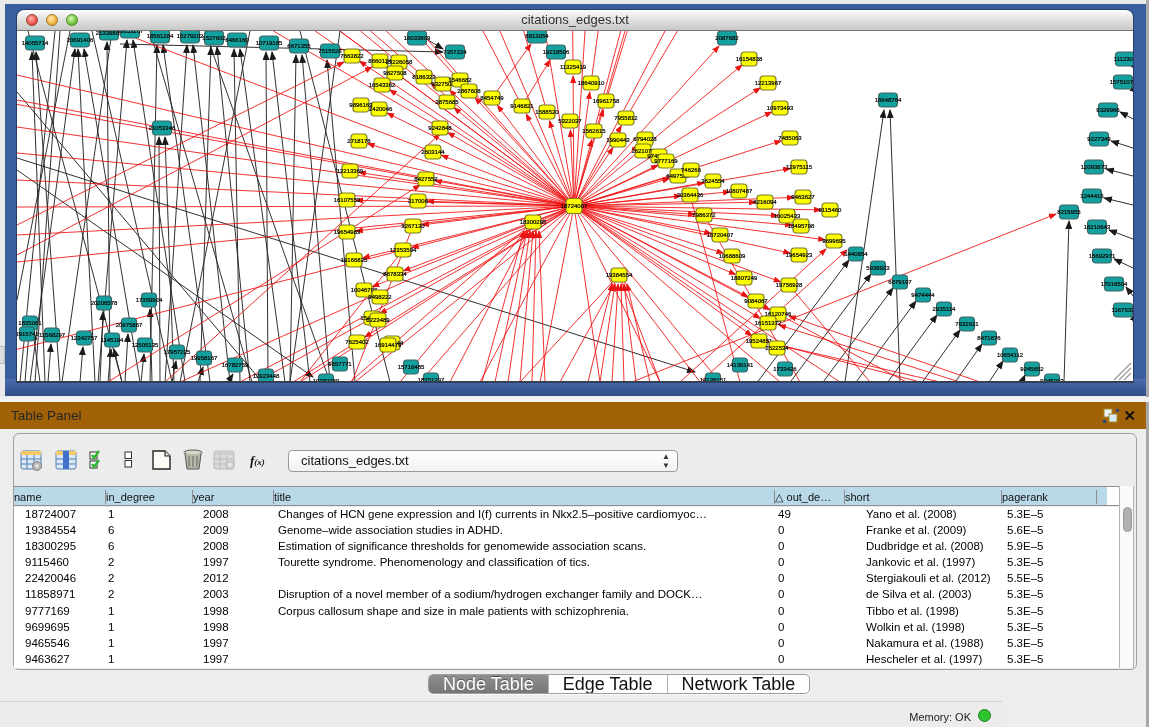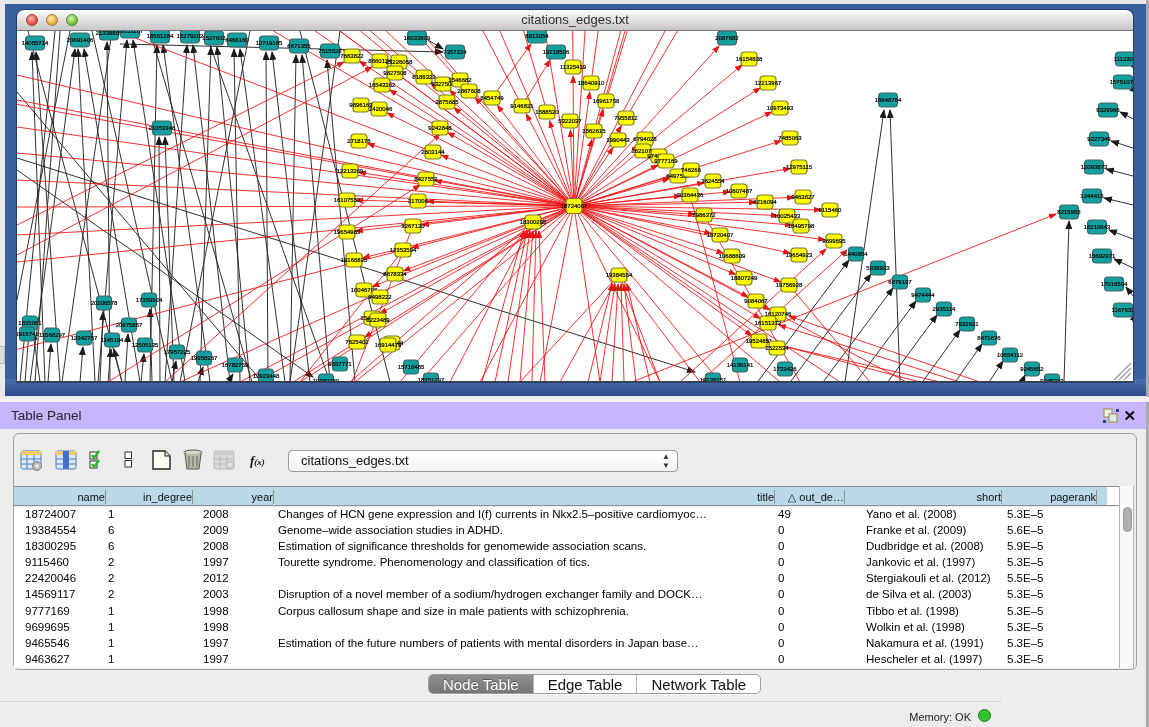--- a/index.html
+++ b/index.html
@@ -13,44 +13,44 @@
   box-shadow:0 0 0 1px rgba(0,0,0,.35)}
 #titlebar{left:17px;top:10px;width:1116px;height:21px;border-radius:7px 7px 0 0;
   background:linear-gradient(#fdfdfd,#e3e3e3 45%,#c8c8c8);border-bottom:1px solid #777}
 #title{width:100%;text-align:center;font-size:13px;color:#303030;line-height:20px}
 .tl{top:14px;width:12px;height:12px;border-radius:50%}
 #tlr{left:26px;background:radial-gradient(circle at 4px 3.5px,#ffb3ad,#ec5b52 55%,#b33a30);border:.5px solid #9d3b33}
 #tly{left:46px;background:radial-gradient(circle at 4px 3.5px,#ffe9b3,#f0b842 55%,#c08b28);border:.5px solid #9d7b2d}
 #tlg{left:66px;background:radial-gradient(circle at 4px 3.5px,#d6f5b3,#79c943 55%,#4f9627);border:.5px solid #57882c}
 #divider{left:0;top:397px;width:1149px;height:5px;background:#f2f2f2}
 #panel{left:0;top:402px;width:1146px;height:325px;background:#ededed}
-#phead{left:0;top:402px;width:1146px;height:27px;background:#c4b5fd}
+#phead{left:0;top:402px;width:1146px;height:27px;background:#a16207}
 #phead span{position:absolute;left:11px;top:6px;font-size:13.5px;color:#262626}
 #pcontainer{left:13px;top:433px;width:1124px;height:237px;background:#ececec;
   border:1px solid #9f9f9f;border-radius:6px}
 #dropdown{left:288px;top:450px;width:390px;height:22px;background:linear-gradient(#fff,#f2f2f2);
   border:1px solid #9a9a9a;border-radius:4px;font-size:13px;color:#111;
   line-height:20px;padding-left:12px}
 #ddarrow{left:658px;top:451px;width:16px;height:22px;
   font-size:8px;color:#333;text-align:center;line-height:8.6px;padding-top:2px;letter-spacing:0}
 #thead{left:14px;top:486px;width:1105px;height:20px;background:#fff;
   border-top:1px solid #8e8e8e;border-bottom:1px solid #8e8e8e;font-size:11px;color:#111}
 #theadblue{position:absolute;left:0;top:0;width:1093px;height:18px;background:#b9d9e9}
 #thead span{position:absolute;top:3px;border-left:1px solid #8e8e8e;height:14px;padding-top:1px;
-  text-align:right}
+  text-align:left}
 #tbl{left:14px;top:507px;width:1105px;height:161px;background:#fff;font-size:11.5px;color:#000}
 .tr{position:relative;height:16.1px;white-space:nowrap}
 .tr span{position:absolute;top:1px;overflow:hidden}
 .c0{left:11px;width:80px}.c1{left:94px;width:86px}.c2{left:189px;width:70px}
 .c3{left:264px;width:496px}.c4{left:764px;width:66px}.c5{left:852px;width:152px}
 .c6{left:993px;width:95px}
 #vscroll{left:1119px;top:486px;width:15px;height:182px;background:#fafafa;border-left:1px solid #b5b5b5;border-right:1px solid #b5b5b5}
 #vthumb{left:1123px;top:507px;width:9px;height:25px;background:#b0b0b0;border:1px solid #989898;border-radius:5px}
 #tabs{left:428px;top:674px;height:20px;border-radius:5px;border:1px solid #9e9e9e;
-  background:#fff;display:flex;font-size:15px;overflow:hidden;
+  background:#fff;display:flex;font-size:18px;overflow:hidden;
   box-shadow:0 1px 0 rgba(255,255,255,.8)}
 #tabs div{padding:0 14px;line-height:19px;color:#111}
 #tabs .sel{background:linear-gradient(#8f8f8f,#767676);color:#fff;text-shadow:0 -1px 0 #555}
 #tabs div+div{border-left:1px solid #b5b5b5}
 #status{left:0;top:701px;width:1002px;height:26px;background:#ececec;border-top:1px solid #d5d5d5}
 #mem{position:absolute;right:31px;top:9px;font-size:11px;color:#222}
 #memdot{position:absolute;right:11px;top:7px;width:13px;height:13px;border-radius:50%;
   background:#2fc52f;border:1px solid #1d7a1d}
 svg .re{stroke:#f20d0d;stroke-width:.85}
 svg .be{stroke:#262626;stroke-width:.95}
@@ -693,21 +693,21 @@
     </div>
 <div class="tr">
       <span class="c0">22420046</span>
       <span class="c1">2</span>
       <span class="c2">2012</span>
       <span class="c4">0</span>
       <span class="c5">Stergiakouli et al. (2012)</span>
       <span class="c6">5.5E–5</span>
     </div>
 <div class="tr">
-      <span class="c0">14569117</span>
+      <span class="c0">11858971</span>
       <span class="c1">2</span>
       <span class="c2">2003</span>
       <span class="c3">Disruption of a novel member of a sodium/hydrogen exchanger family and DOCK…</span>
       <span class="c4">0</span>
       <span class="c5">de Silva et al. (2003)</span>
       <span class="c6">5.3E–5</span>
     </div>
 <div class="tr">
       <span class="c0">9777169</span>
       <span class="c1">1</span>
@@ -722,23 +722,22 @@
       <span class="c1">1</span>
       <span class="c2">1998</span>
       <span class="c4">0</span>
       <span class="c5">Wolkin et al. (1998)</span>
       <span class="c6">5.3E–5</span>
     </div>
 <div class="tr">
       <span class="c0">9465546</span>
       <span class="c1">1</span>
       <span class="c2">1997</span>
-      <span class="c3">Estimation of the future numbers of patients with mental disorders in Japan base…</span>
-      <span class="c4">0</span>
-      <span class="c5">Nakamura et al. (1991)</span>
+      <span class="c4">0</span>
+      <span class="c5">Nakamura et al. (1988)</span>
       <span class="c6">5.3E–5</span>
     </div>
 <div class="tr">
       <span class="c0">9463627</span>
       <span class="c1">1</span>
       <span class="c2">1997</span>
       <span class="c4">0</span>
       <span class="c5">Hescheler et al. (1997)</span>
       <span class="c6">5.3E–5</span>
     </div>

